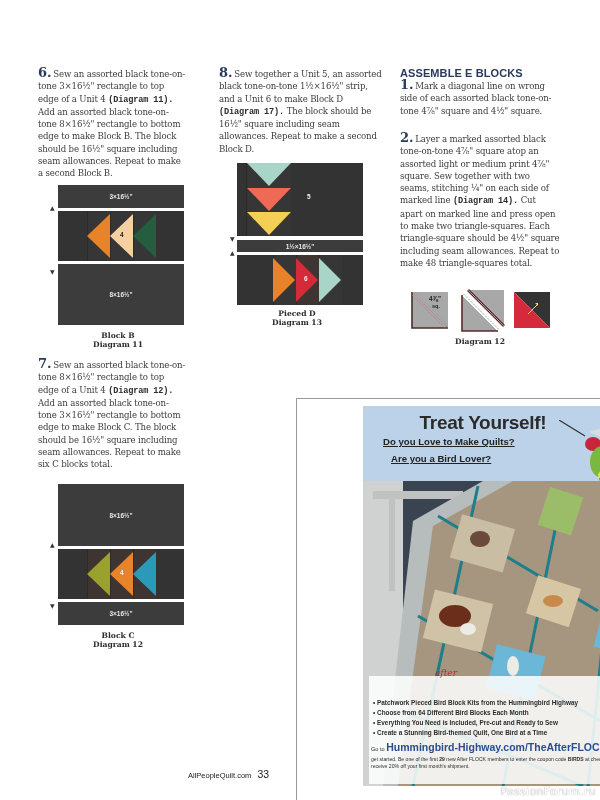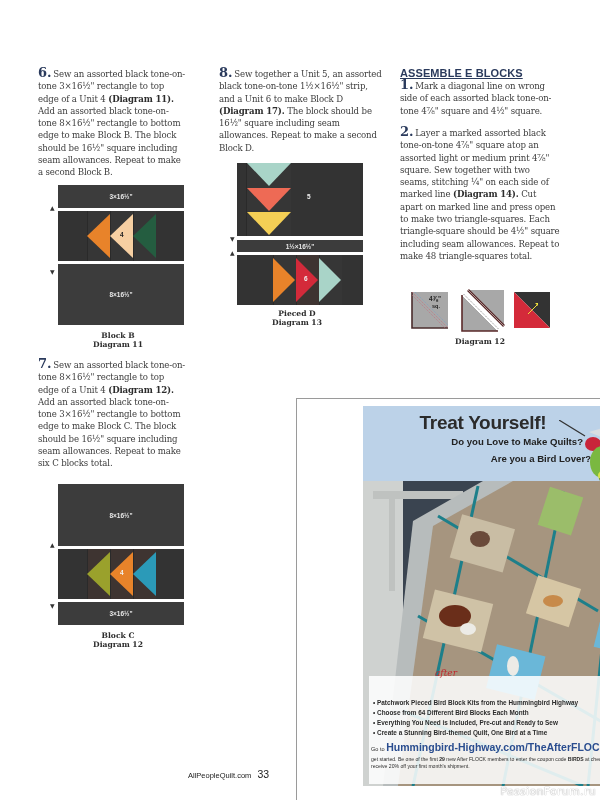--- a/index.html
+++ b/index.html
@@ -1,21 +1,21 @@
 <!DOCTYPE html>
 <html><head>
 <meta charset="utf-8">
 <style>
   * { box-sizing: border-box; margin: 0; padding: 0; }
   html, body { width: 600px; height: 800px; background: #ffffff; overflow: hidden; }
   body { position: relative; font-family: "DejaVu Serif", serif; color: #3a3a3a; }
 
   .para { position: absolute; font-size: 8.6px; line-height: 12.3px; color: #3d3d3d; letter-spacing: -0.15px; }
   .para .num { font-family: "DejaVu Serif", serif; font-weight: bold; font-size: 13px; color: #2a3a5c; margin-right: 2px; }
-  .para b { font-weight: bold; color: #2c2c2c; }
+  .para b { font-weight: bold; color: #2c2c2c; font-family: Liberation Mono, monospace; }
 
   .heading { position: absolute; font-family: "Liberation Sans", sans-serif; font-weight: bold; font-size: 11px; color: #2a3a5c; letter-spacing: 0.1px; }
 
   .diagram { position: absolute; }
   .strip { position: absolute; background: #3c3c3c; color: #e8e8e8; font-family: "Liberation Sans", sans-serif; font-weight: bold; font-size: 6.5px; display: flex; align-items: center; justify-content: center; }
   .unit { position: absolute; background: #333333; }
   .unit .col { position: absolute; top: 0; bottom: 0; background: #363636; border-left: 1px solid #2a2a2a; }
   .unit-label { position: absolute; font-family: "Liberation Sans", sans-serif; font-weight: bold; font-size: 6.5px; color: #222; }
   .unit-label.light { color: #f2f2f2; }
   .arrow { position: absolute; font-size: 6px; color: #333; font-family: "DejaVu Sans", sans-serif; }
@@ -23,21 +23,21 @@
   .caption { position: absolute; text-align: center; font-family: "DejaVu Serif", serif; font-weight: bold; font-size: 7.6px; line-height: 9px; color: #2c2c2c; }
 
   .footer { position: absolute; font-family: "Liberation Sans", sans-serif; }
   .footer .site { font-size: 7.5px; color: #222; }
   .footer .page { font-size: 10.5px; color: #222; margin-left: 6px; }
 
   .ad-frame { position: absolute; left: 296px; top: 398px; width: 304px; height: 402px; border-top: 1px solid #9a9a9a; border-left: 1px solid #9a9a9a; background: #ffffff; }
   .ad { position: absolute; left: 315px; top: 406px; width: 268px; height: 380px; overflow: hidden; background: #fca5a5; margin-left: 48px; }
   .ad-top { position: absolute; left: 0; top: 0; width: 266px; height: 75px; background: #bcd2e8; }
   .ad-title { position: absolute; left: 0; width: 200px; top: 6px; text-align: center; font-family: "Liberation Sans", sans-serif; font-weight: bold; font-size: 19px; color: #2b2b2b; letter-spacing: -0.3px; }
-  .ad-sub { position: absolute; left: 0; width: 200px; text-align: right; font-family: "Liberation Sans", sans-serif; font-weight: bold; font-size: 9.6px; color: #222; }
+  .ad-sub { position: absolute; left: 0; width: 200px; text-align: left; font-family: "Liberation Sans", sans-serif; font-weight: bold; font-size: 9.6px; color: #222; text-decoration: underline; }
   .ad-photo { position: absolute; left: 0; top: 75px; width: 266px; height: 305px; background: #2e3a44; overflow: hidden; }
   .ad-bottom { position: absolute; left: 6px; top: 270px; width: 254px; height: 108px; background: rgba(255,255,255,0.86); }
   .join { position: absolute; left: 8px; top: 272px; font-family: "Liberation Sans", sans-serif; font-weight: bold; font-size: 16px; color: #2b2b2b; letter-spacing: -0.2px; }
   .after { position: absolute; left: 72px; top: 262px; font-family: "DejaVu Serif", serif; font-style: italic; font-size: 9px; color: #c0282f; }
   .bullets { position: absolute; left: 10px; top: 292px; font-family: "Liberation Sans", sans-serif; font-size: 6.4px; line-height: 10px; color: #2b2b2b; font-weight: bold; }
   .goto { position: absolute; left: 8px; top: 335px; font-family: "Liberation Sans", sans-serif; font-size: 5.6px; color: #2b2b2b; white-space: nowrap; }
   .goto .url { font-weight: bold; font-size: 10.5px; color: #2a4d8f; }
   .fine { position: absolute; left: 8px; top: 350px; width: 252px; font-family: "Liberation Sans", sans-serif; font-size: 5.1px; line-height: 7px; color: #2b2b2b; }
   .fine b { font-weight: bold; }
 
@@ -135,27 +135,27 @@
       <polygon points="82,3 82,47 104,25" fill="#a9d4c8"></polygon>
     </svg>
     <div class="unit-label light" style="left:67px; top:20px;">6</div>
   </div>
 </div>
 <div class="caption" style="left:257px; top:309px; width:80px;">
   <div>Pieced D</div>
   <div>Diagram 13</div>
 </div>
 
-<div class="heading" style="left:400px; top:67px;text-decoration:underline;">ASSEMBLE E BLOCKS</div>
+<div class="heading" style="left:400px; top:67px;">ASSEMBLE E BLOCKS</div>
 
 <div class="para" style="left:400px; top:79px; width:160px;">
   <span class="num">1.</span><span>Mark a diagonal line on wrong side of each assorted black tone-on-tone 4⅞" square and 4½" square.</span>
 </div>
 
-<div class="para" style="left:400px; top:126px; width:160px;">
+<div class="para" style="left:400px; top:132px; width:160px;">
   <span class="num">2.</span><span>Layer a marked assorted black tone-on-tone 4⅞" square atop an assorted light or medium print 4⅞" square. Sew together with two seams, stitching ¼" on each side of marked line </span><b>(Diagram 14).</b><span> Cut apart on marked line and press open to make two triangle-squares. Each triangle-square should be 4½" square including seam allowances. Repeat to make 48 triangle-squares total.</span>
 </div>
 
 <div class="diagram" style="left:410px; top:290px; width:150px; height:40px;">
   <svg width="40" height="40" style="position:absolute; left:0; top:0;">
     <rect x="2" y="2" width="36" height="36" fill="#a8a8a8"></rect>
     <polyline points="2,2 2,38 38,38" fill="none" stroke="#4a2c2c" stroke-width="1.6"></polyline>
     <line x1="2" y1="2" x2="38" y2="38" stroke="#c46a7c" stroke-width="0.6" stroke-dasharray="1.4,1"></line>
     <line x1="5" y1="2" x2="38" y2="35" stroke="#7a9ec8" stroke-width="0.6" stroke-dasharray="1.4,1"></line>
     <line x1="2" y1="5" x2="35" y2="38" stroke="#c46a7c" stroke-width="0.6" stroke-dasharray="1.4,1"></line>

